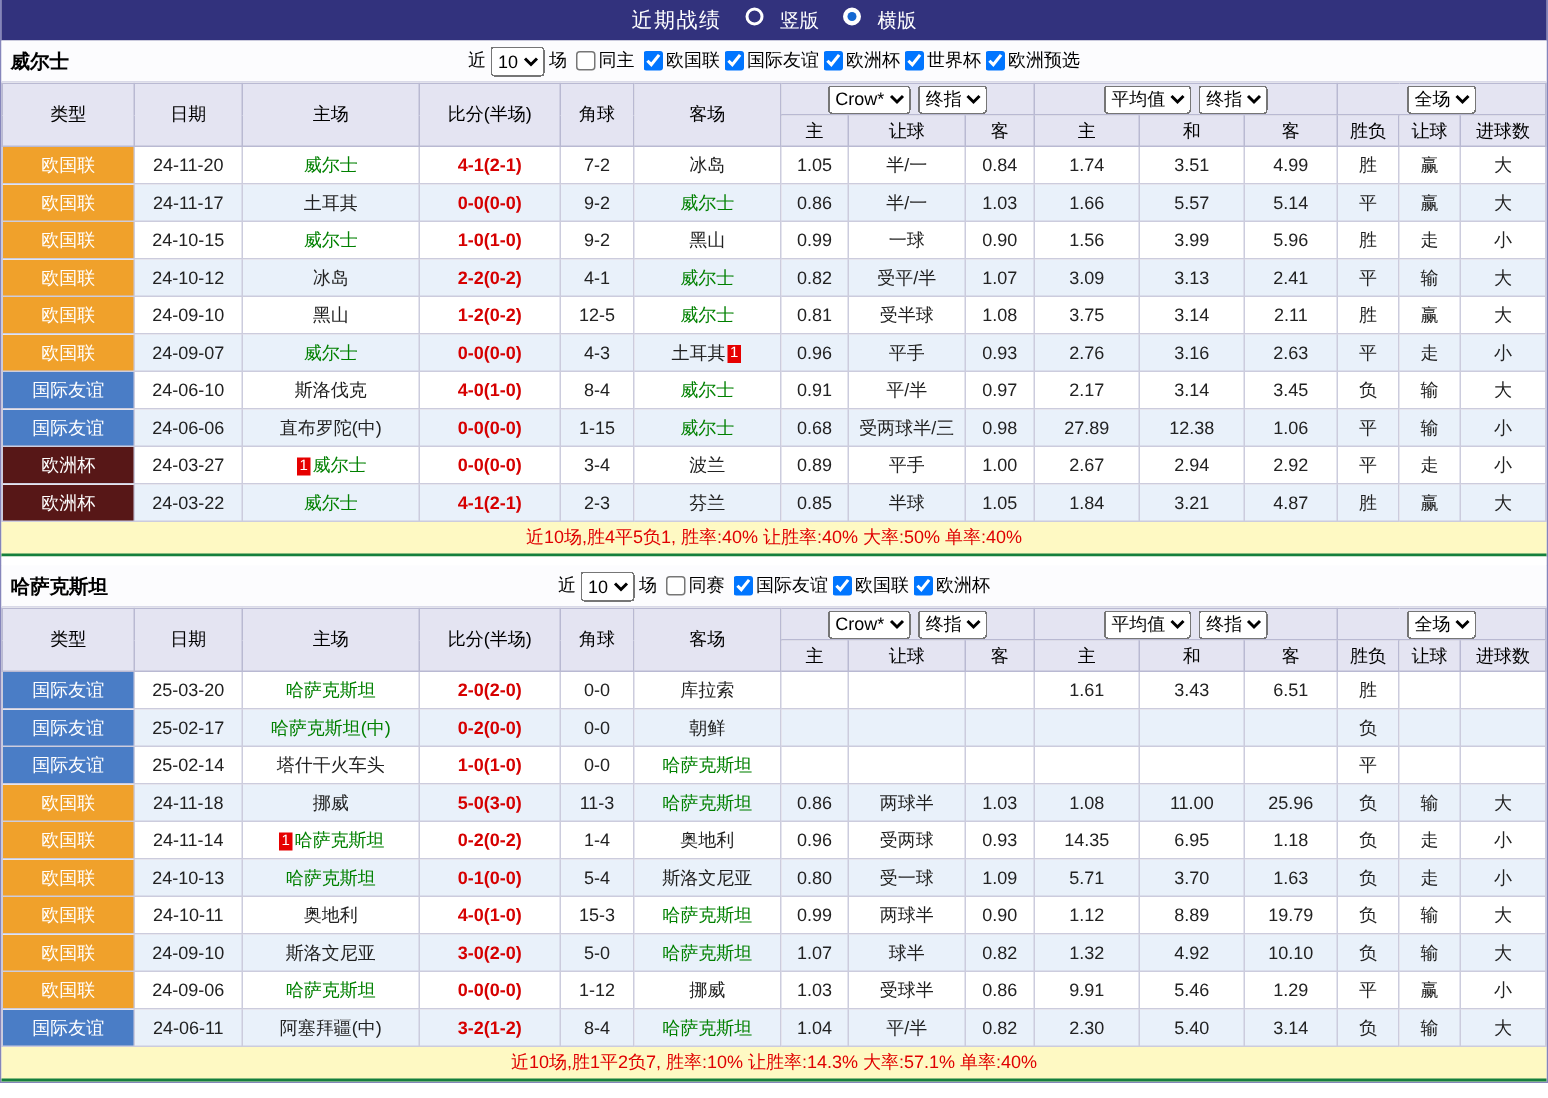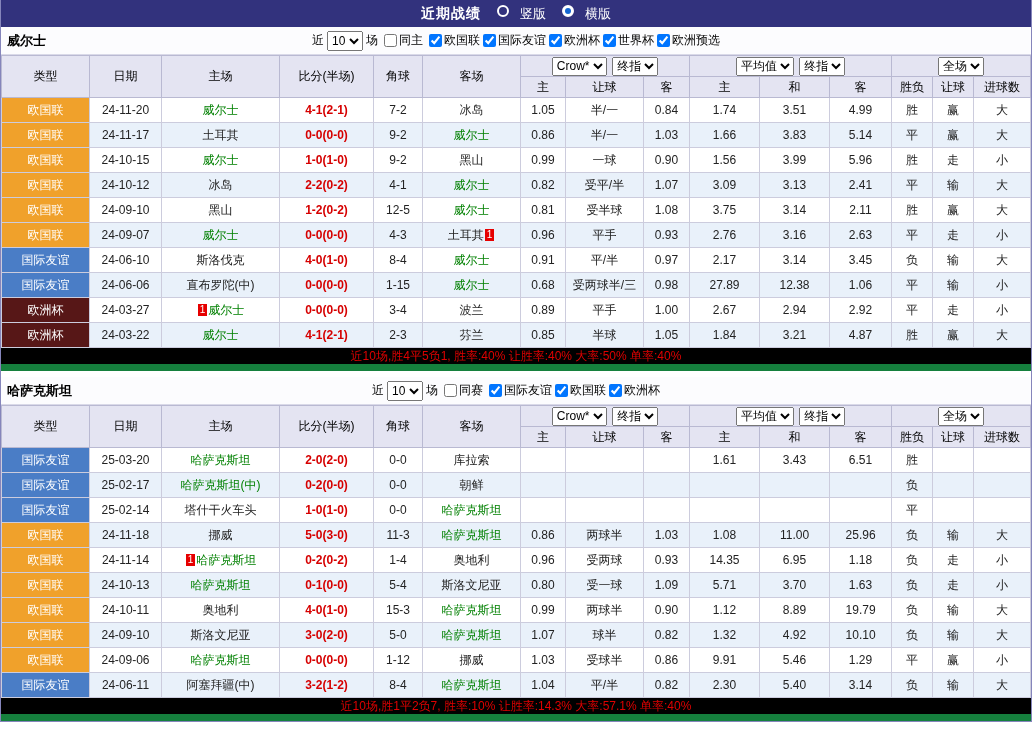--- a/index.html
+++ b/index.html
@@ -11,21 +11,21 @@
     color: #000;
   }
   .page { width: 1032px; border-left:1px solid #8585bb; border-right:1px solid #8585bb; border-bottom:1px solid #8585bb; }
 
   
   .topbar {
     height: 27px; background:#32327d; color:#fff;
     display:flex; align-items:center; justify-content:center; gap:16px;
     font-size:13px;
   }
-  .topbar .title { font-weight:bold; font-size:14px; letter-spacing:1px; }
+  .topbar .title { font-weight:normal; font-size:14px; letter-spacing:1px; }
   .radio { display:inline-flex; align-items:flex-start; gap:11px; cursor:pointer; }
   .rdot {
     width:12px; height:12px; border:2px solid #fff; border-radius:50%;
     display:inline-flex; align-items:center; justify-content:center; background:transparent;
   }
   .rdot.selected { background:#fff; }
   .rdot-in { width:6px; height:6px; border-radius:50%; background:transparent; }
   .rdot.selected .rdot-in { background:#1467d2; }
 
   
@@ -57,21 +57,21 @@
   .team.focus { color:#008000; }
   .c-red { color:#d60000; }
   .c-green { color:#009900; }
   .c-blue { color:#0000cc; }
   .badge1 {
     background:#e60000; color:#fff; font-size:10px; line-height:12px;
     display:inline-block; padding:0 2px; margin:0 1px; vertical-align:1px;
   }
   .summary {
     height:23px; display:flex; align-items:center; justify-content:center;
-    color:#e00000; background:#000000; border-bottom:7px solid #15803d;
+    color:#e00000; background:#fef9c3; border-bottom:2px solid #15803d;
   }
   .gap { height:6px; background:#fff; }
 </style>
 </head>
 <body>
 
 <div class="page">
 
   <div class="topbar">
     <span class="title">近期战绩</span>
@@ -191,21 +191,21 @@
             <td class="type-cell" style="background: rgb(240, 161, 43);">欧国联</td>
             <td class="date-cell">24-11-17</td>
             <td class="team-cell"><span class="team">土耳其</span></td>
             <td class="score-cell">0-0(0-0)</td>
             <td class="corner-cell">9-2</td>
             <td class="team-cell"><span class="team focus">威尔士</span></td>
             <td class="odds-cell">0.86</td>
             <td class="odds-cell">半/一</td>
             <td class="odds-cell">1.03</td>
             <td class="odds-cell">1.66</td>
-            <td class="odds-cell">3.83</td>
+            <td class="odds-cell">5.57</td>
             <td class="odds-cell">5.14</td>
             <td class="res-cell c-green">平</td>
             <td class="res-cell c-red">赢</td>
             <td class="res-cell c-red">大</td>
           </tr>
           <tr>
             <td class="type-cell" style="background: rgb(240, 161, 43);">欧国联</td>
             <td class="date-cell">24-10-15</td>
             <td class="team-cell"><span class="team focus">威尔士</span></td>
             <td class="score-cell">1-0(1-0)</td>

